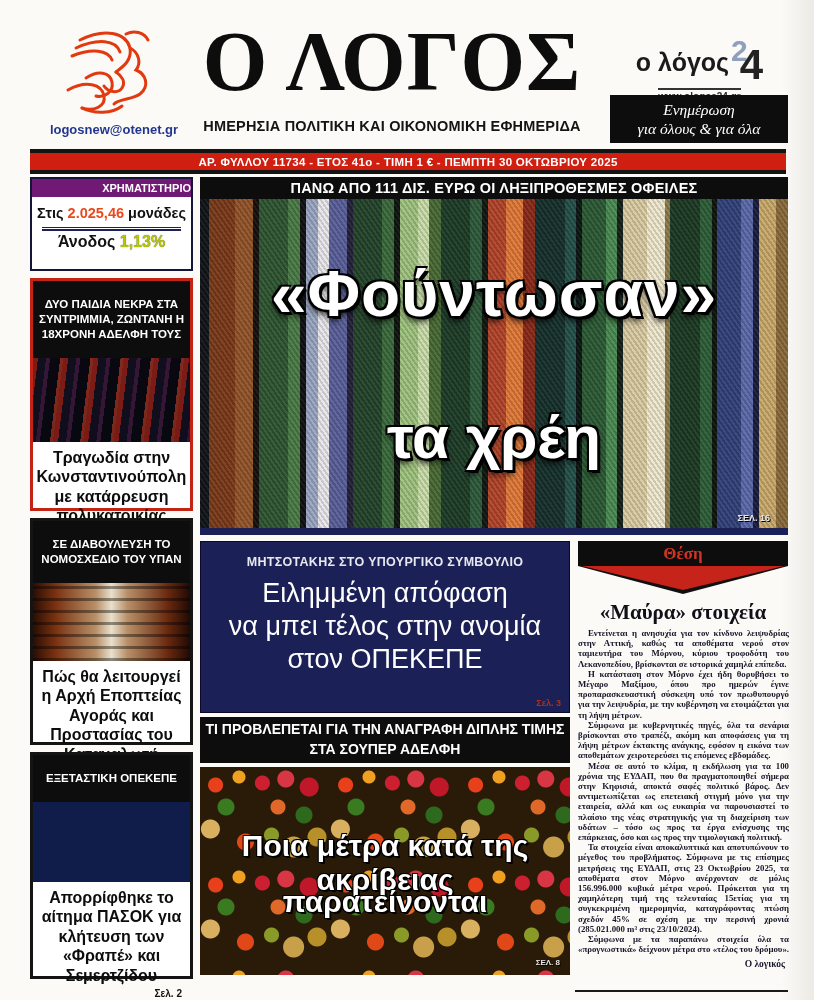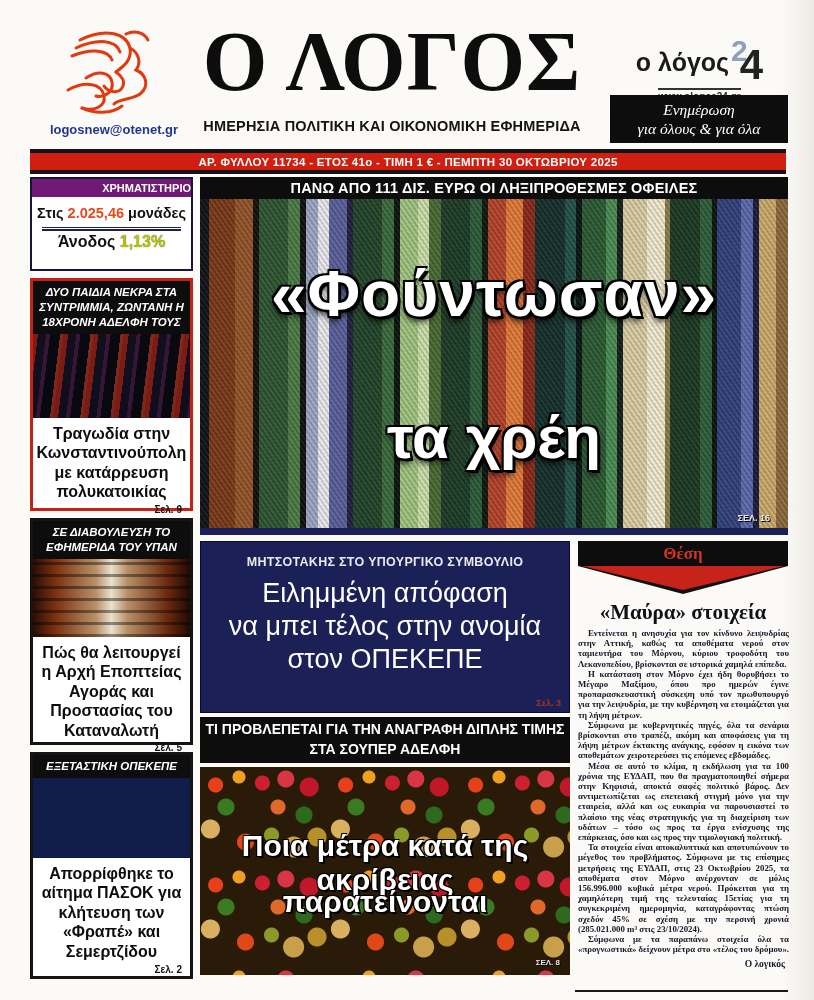--- a/index.html
+++ b/index.html
@@ -40,21 +40,21 @@
                   text-align:right; padding:3px 0; }
   .stock-line { text-align:center; font-weight:bold; font-size:14.5px; color:#111; padding-top:8px; }
   .stock-line .val { color:#e8491d; }
   .stock-div { height:3px; background:#1b2156; margin:5px 10px 4px 10px;
                border-top:1px solid #fff; border-bottom:1px solid #fff; box-shadow:0 2px 0 #1b2156; }
   .stock-line2 { text-align:center; font-weight:bold; font-size:16px; color:#111; }
   .stock-line2 .pct { color:#b9c800; text-shadow:0 0 1px #333; }
 
   .sbox { position:absolute; left:30px; width:163px; background:#fff; }
   .sbox .kick { background:#0d0d0d; color:#fff; font-weight:bold; text-align:center;
-                font-size:11.5px; line-height:1.3; padding:4px 2px;font-style:italic; }
+                font-size:11.5px; line-height:1.3; padding:16px 2px; }
   .sbox .photo { width:100%; }
   .sbox .head { font-weight:bold; color:#0d0d0d; text-align:center; font-size:16px;
                 line-height:1.22; padding:6px 3px 2px 3px; }
   .sbox .pref { text-align:right; font-weight:bold; font-size:10px; color:#111; padding:0 8px 4px 0; }
   .sbox-red { border:3px solid #c32314; }
   .sbox-blk { border:3px solid #141414; }
 
   .photo-rubble { height:84px; background-color:#150e14;
     background-image:
       repeating-linear-gradient(97deg, rgba(140,30,20,.85) 0 5px, rgba(16,14,30,.9) 5px 13px,
@@ -201,21 +201,21 @@
   </div>
 
   <div class="sbox sbox-red" style="top:278px; height:233px;">
     <div class="kick">ΔΥΟ ΠΑΙΔΙΑ ΝΕΚΡΑ ΣΤΑ ΣΥΝΤΡΙΜΜΙΑ, ΖΩΝΤΑΝΗ Η 18ΧΡΟΝΗ ΑΔΕΛΦΗ ΤΟΥΣ</div>
     <div class="photo photo-rubble"></div>
     <div class="head">Τραγωδία στην Κωνσταντινούπολη με κατάρρευση πολυκατοικίας</div>
     <div class="pref">Σελ. 9</div>
   </div>
 
   <div class="sbox sbox-blk" style="top:518px; height:227px;">
-    <div class="kick">ΣΕ ΔΙΑΒΟΥΛΕΥΣΗ ΤΟ ΕΦΗΜΕΡΙΔΑ ΤΟΥ ΥΠΑΝ</div>
+    <div class="kick">ΣΕ ΔΙΑΒΟΥΛΕΥΣΗ ΤΟ ΝΟΜΟΣΧΕΔΙΟ ΤΟΥ ΥΠΑΝ</div>
     <div class="photo photo-market"></div>
     <div class="head">Πώς θα λειτουργεί η Αρχή Εποπτείας Αγοράς και Προστασίας του Καταναλωτή</div>
     <div class="pref">Σελ. 5</div>
   </div>
 
   <div class="sbox sbox-blk" style="top:752px; height:227px;">
     <div class="kick">ΕΞΕΤΑΣΤΙΚΗ ΟΠΕΚΕΠΕ</div>
     <div class="photo photo-blue"></div>
     <div class="head">Απορρίφθηκε το αίτημα ΠΑΣΟΚ για κλήτευση των «Φραπέ» και Σεμερτζίδου</div>
     <div class="pref">Σελ. 2</div>

